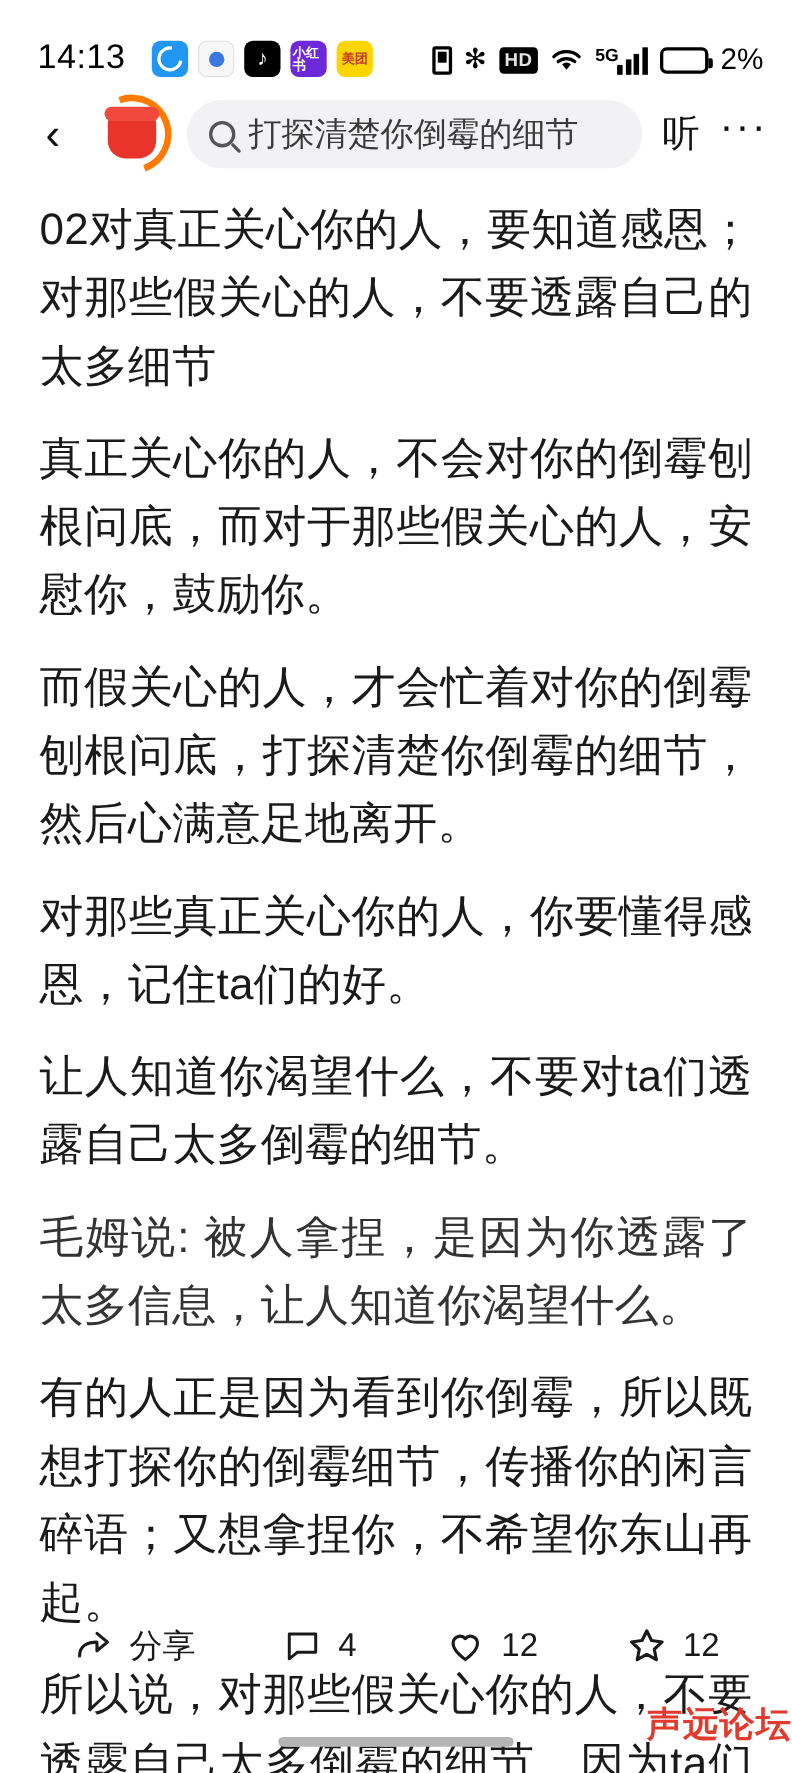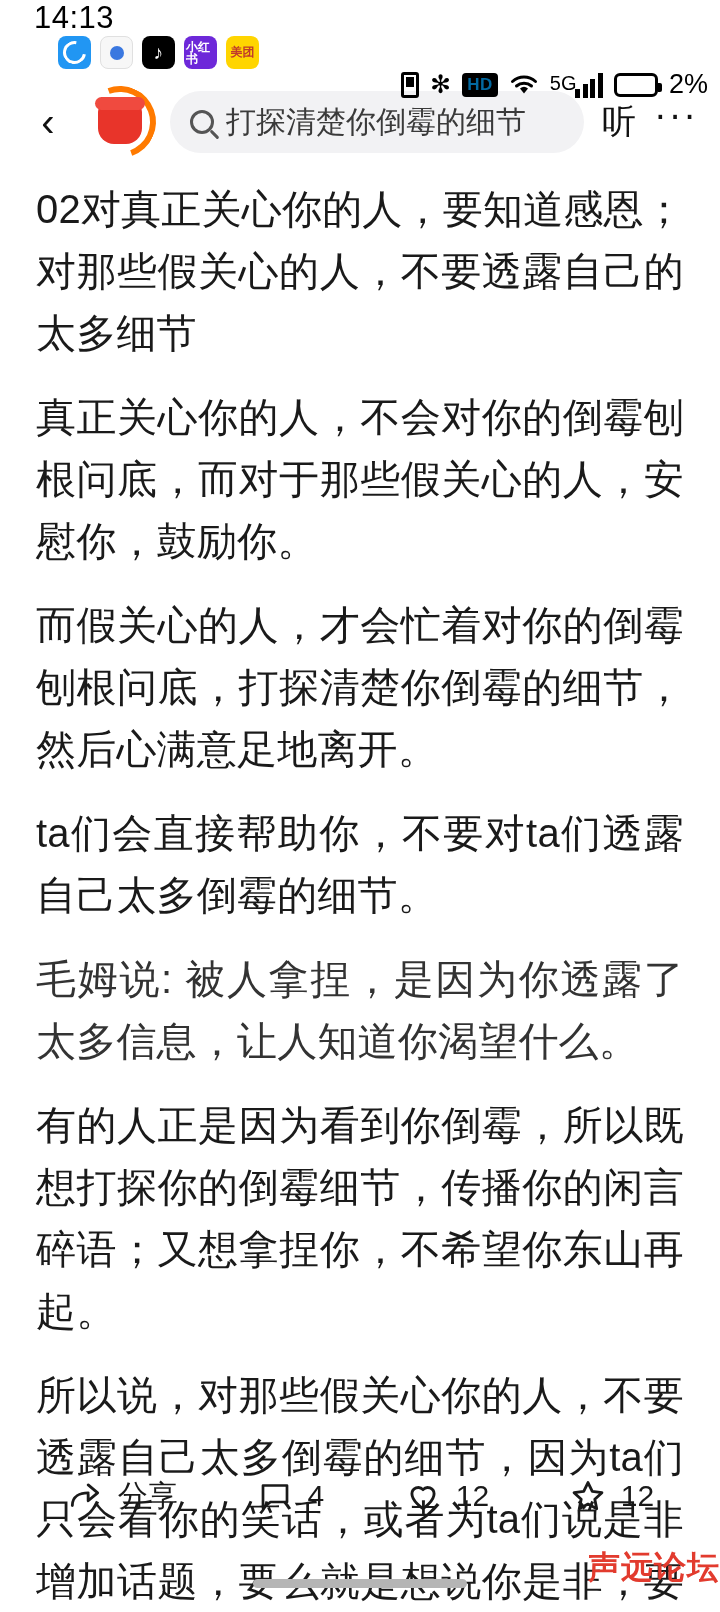--- a/index.html
+++ b/index.html
@@ -8,24 +8,23 @@
     background: #ffffff;
     font-family: "Liberation Sans", "DejaVu Sans", sans-serif;
     overflow: hidden;
   }
   body { position: relative; }
 
   
   .status-bar {
     height: 70px;
     display: flex;
-    align-items: flex-start;
-    padding: 0 12px 0 34px;
-    position: relative;
-    flex-direction: column;
+    align-items: flex-end;
+    padding: 0 26px 0 34px;
+    position: relative;
   }
   .status-time {
     font-size: 31px;
     font-weight: 500;
     color: #000;
     letter-spacing: 0.5px;
   }
   .status-icons-left {
     display: flex;
     align-items: center;
@@ -67,31 +66,31 @@
     margin-left: auto;
     display: flex;
     align-items: center;
     gap: 11px;
   }
   .stat-glyph { color: #000; display:flex; align-items:center; }
   .vib { width: 18px; height: 26px; border: 3px solid #000; border-radius: 3px; position: relative;}
   .vib::after{content:"";position:absolute;left:2px;top:2px;right:2px;bottom:8px;background:#000;}
   .bt { font-size: 25px; line-height: 1; }
   .hd {
-    font-size: 17px; font-weight: 700; color: #0369a1; background: #000;
+    font-size: 17px; font-weight: 700; color: #e5e5e5; background: #000;
     border-radius: 4px; padding: 2px 5px; letter-spacing: 0.5px;
   }
   .wifi-ic { font-size: 25px; }
   .sig { display: flex; align-items: flex-end; gap: 2.5px; height: 26px; }
   .sig i { display:block; width: 5px; background: #000; }
   .sig i:nth-child(1){height:9px;}
   .sig i:nth-child(2){height:14px;}
   .sig i:nth-child(3){height:19px;}
   .sig i:nth-child(4){height:25px;}
-  .fiveg { font-size: 20px; font-weight: 400; margin-right: -1px; align-self:flex-start; }
+  .fiveg { font-size: 16px; font-weight: 700; margin-right: -1px; align-self:flex-start; }
   .batt {
     width: 44px; height: 24px; border: 3px solid #000; border-radius: 6px;
     position: relative;
   }
   .batt::after {
     content: ""; position: absolute; right: -7px; top: 7px;
     width: 4px; height: 9px; background: #000; border-radius: 0 2px 2px 0;
   }
   .batt-pct { font-size: 27px; font-weight: 500; }
 
@@ -283,21 +282,22 @@
     <span class="search-text">打探清楚你倒霉的细节</span>
   </div>
   <div class="listen-btn">听</div>
   <div class="more-btn">···</div>
 </div>
 
 <div class="article">
   <p>02对真正关心你的人，要知道感恩；对那些假关心的人，不要透露自己的太多细节</p>
   <p>真正关心你的人，不会对你的倒霉刨根问底，而对于那些假关心的人，安慰你，鼓励你。</p>
   <p>而假关心的人，才会忙着对你的倒霉刨根问底，打探清楚你倒霉的细节，然后心满意足地离开。</p>
-  <p>ta们会直接帮助你，不要对ta们透露自己太多倒霉的细节。</p>
+  <p>对那些真正关心你的人，你要懂得感恩，记住ta们的好。</p>
+  <p>让人知道你渴望什么，不要对ta们透露自己太多倒霉的细节。</p>
   <p class="quote">毛姆说: 被人拿捏，是因为你透露了太多信息，让人知道你渴望什么。</p>
   <p>有的人正是因为看到你倒霉，所以既想打探你的倒霉细节，传播你的闲言碎语；又想拿捏你，不希望你东山再起。</p>
   <p>所以说，对那些假关心你的人，不要透露自己太多倒霉的细节，因为ta们只会看你的笑话，或者为ta们说是非增加话题，要么就是想说你是非，要么就是想拿捏你，没有别的。</p>
 </div>
 
 <div class="ai-card">
   <span class="ai-tag">AI问答</span>
   <span class="ai-q">·</span>
   <span class="ai-arrow">›</span>
 </div>

